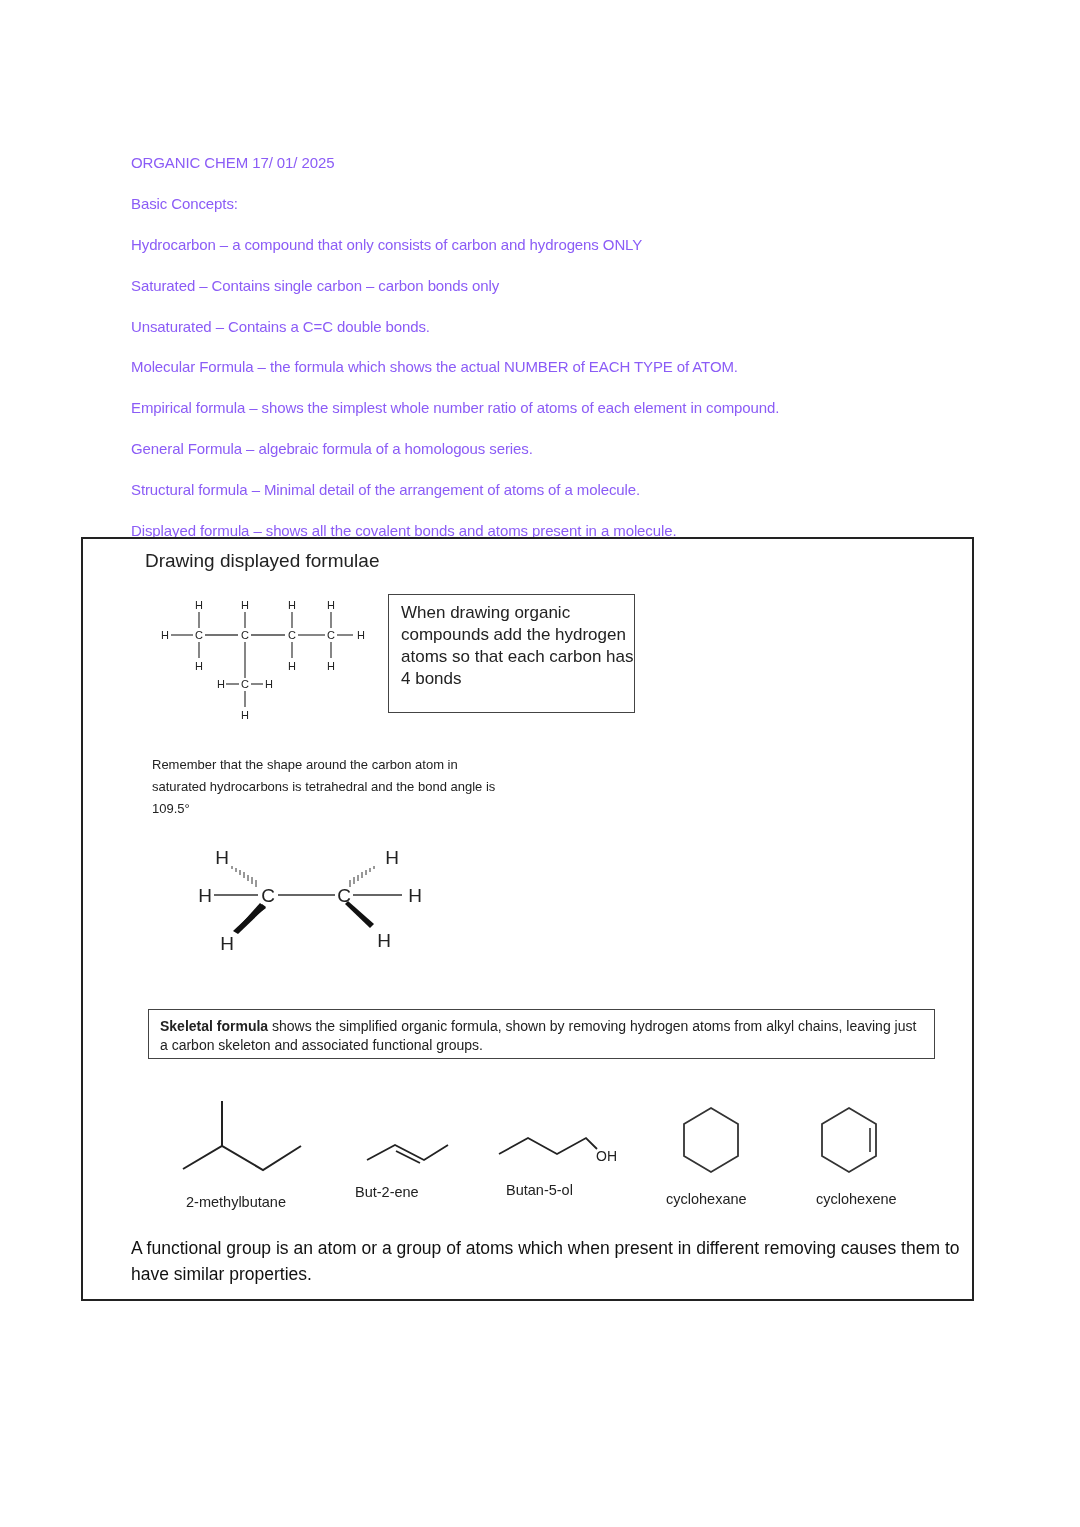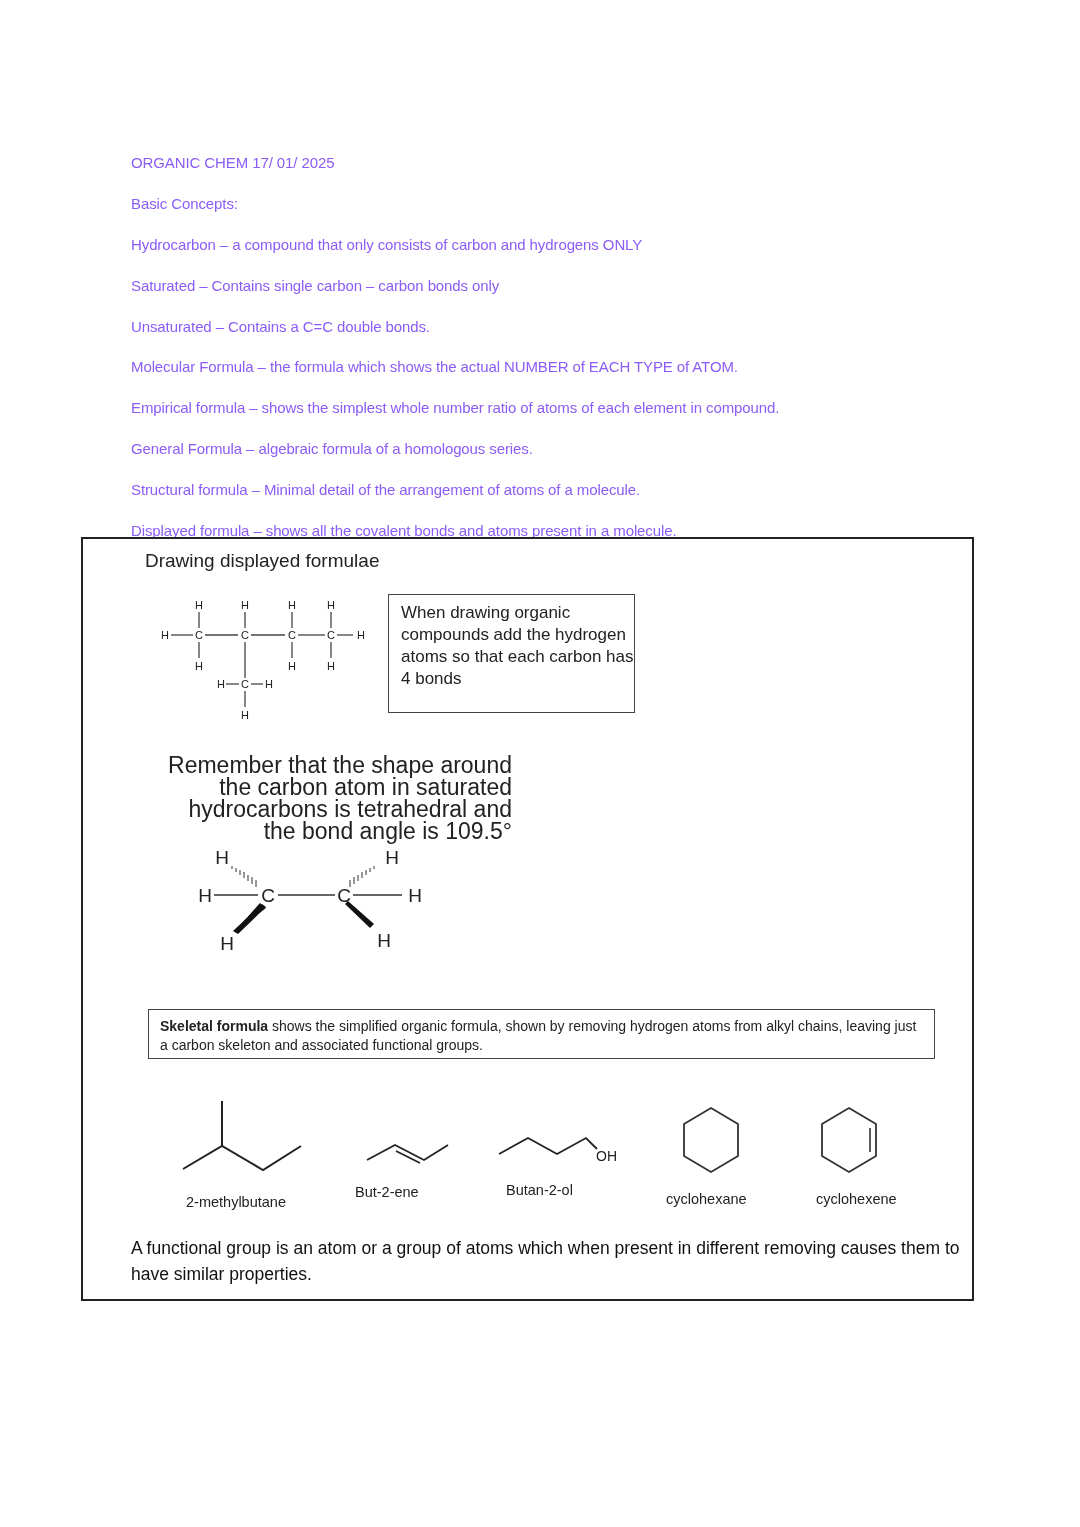--- a/index.html
+++ b/index.html
@@ -1,21 +1,21 @@
 <!DOCTYPE html>
 <html><head>
 <meta charset="utf-8">
 <style>
   html, body { margin: 0; padding: 0; background: #ffffff; }
   body { width: 1080px; height: 1527px; position: relative; overflow: hidden; color: #111; }
   .note { position: absolute; left: 131px; font-family: "Liberation Sans", sans-serif; font-size: 15px; color: #8b5cf6; white-space: nowrap; letter-spacing: -0.1px; margin-top: 21px; }
   .frame { position: absolute; left: 81px; top: 537px; width: 893px; height: 764px; border: 2px solid #222; box-sizing: border-box; }
   .heading { position: absolute; left: 145px; top: 550px; font-family: "Liberation Sans", sans-serif; font-weight: normal; font-size: 19px; color: #222; }
   .hint-box { position: absolute; left: 388px; top: 594px; width: 247px; height: 119px; border: 1.5px solid #444; box-sizing: border-box; padding: 7px 0 0 12px; font-family: "Liberation Sans", sans-serif; font-size: 17px; line-height: 22px; color: #222; }
-  .remember { position: absolute; left: 152px; top: 754px; font-family: "Liberation Sans", sans-serif; font-size: 23px; line-height: 22px; color: #222; width: 360px; text-align: right; }
+  .remember { position: absolute; left: 152px; top: 754px; font-family: "Liberation Sans", sans-serif; font-size: 13px; line-height: 22px; color: #222; width: 360px; }
   .skeletal-box { position: absolute; left: 148px; top: 1009px; width: 787px; height: 50px; border: 1.5px solid #444; box-sizing: border-box; padding: 7px 10px 0 11px; font-family: "Liberation Sans", sans-serif; font-size: 14px; line-height: 19px; color: #222; }
   .skeletal-box b { font-weight: bold; margin-top: 16px; }
   .label { position: absolute; font-family: "Liberation Sans", sans-serif; font-size: 14.5px; color: #222; white-space: nowrap; }
   .fg { position: absolute; left: 131px; top: 1235px; width: 830px; font-family: "Liberation Sans", sans-serif; font-size: 17.5px; line-height: 26px; color: #111; }
   svg { position: absolute; overflow: visible; }
   svg text { font-family: "Liberation Sans", sans-serif; fill: #222; }
 </style>
 </head>
 <body>
 
@@ -133,21 +133,21 @@
 <svg style="left:365px; top:1138px" width="85" height="25" viewBox="0 0 85 25">
   <polyline points="2,22 30,7 59,22 83,7" fill="none" stroke="#222" stroke-width="1.8"></polyline>
   <line x1="31" y1="13" x2="55" y2="25" stroke="#222" stroke-width="1.8"></line>
 </svg>
 <div class="label" style="left:355px; top:1184px">But-2-ene</div>
 
 <svg style="left:497px; top:1133px" width="130" height="35" viewBox="0 0 130 35">
   <polyline points="2,21 31,5 60,21 89,5 100,16" fill="none" stroke="#222" stroke-width="1.8"></polyline>
   <text x="99" y="28" font-size="14">OH</text>
 </svg>
-<div class="label" style="left:506px; top:1182px">Butan-2-ol</div>
+<div class="label" style="left:506px; top:1182px">Butan-5-ol</div>
 
 <svg style="left:681px; top:1106px" width="60" height="68" viewBox="0 0 60 68">
   <polygon points="30,2 57,18 57,50 30,66 3,50 3,18" fill="none" stroke="#333" stroke-width="1.8"></polygon>
 </svg>
 <div class="label" style="left:666px; top:1191px">cyclohexane</div>
 
 <svg style="left:819px; top:1106px" width="60" height="68" viewBox="0 0 60 68">
   <polygon points="30,2 57,18 57,50 30,66 3,50 3,18" fill="none" stroke="#333" stroke-width="1.8"></polygon>
   <line x1="51" y1="22" x2="51" y2="46" stroke="#333" stroke-width="1.6"></line>
 </svg>

